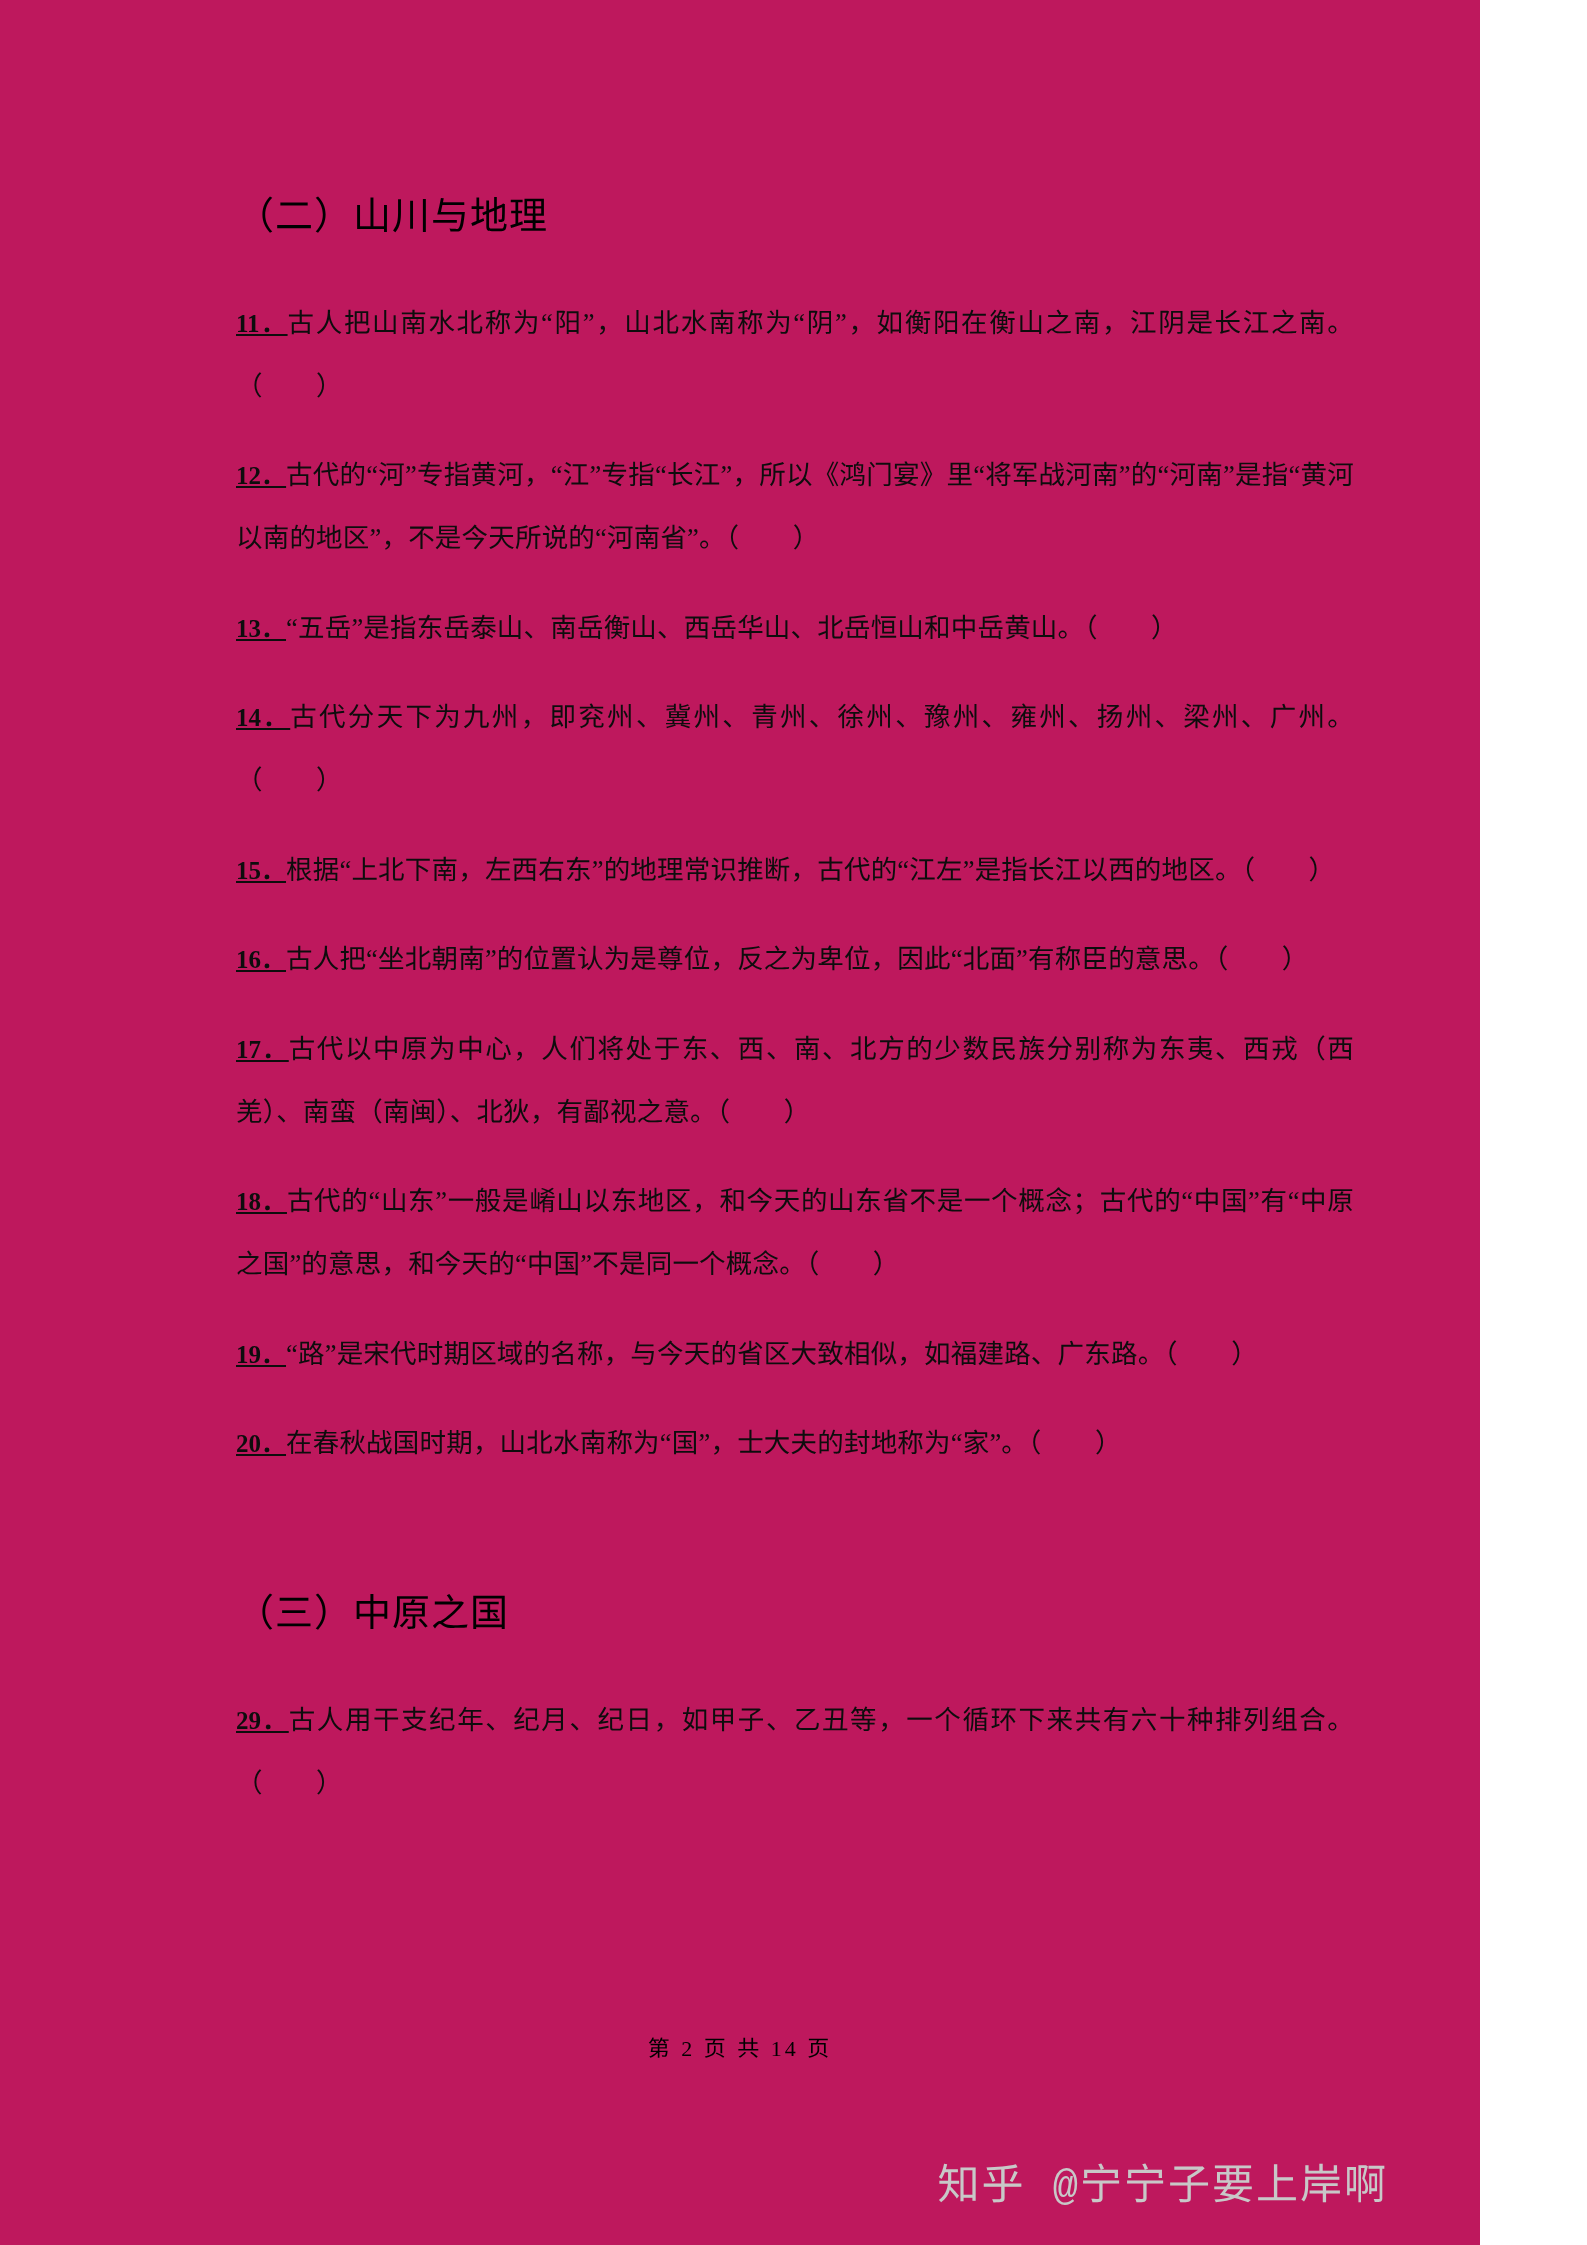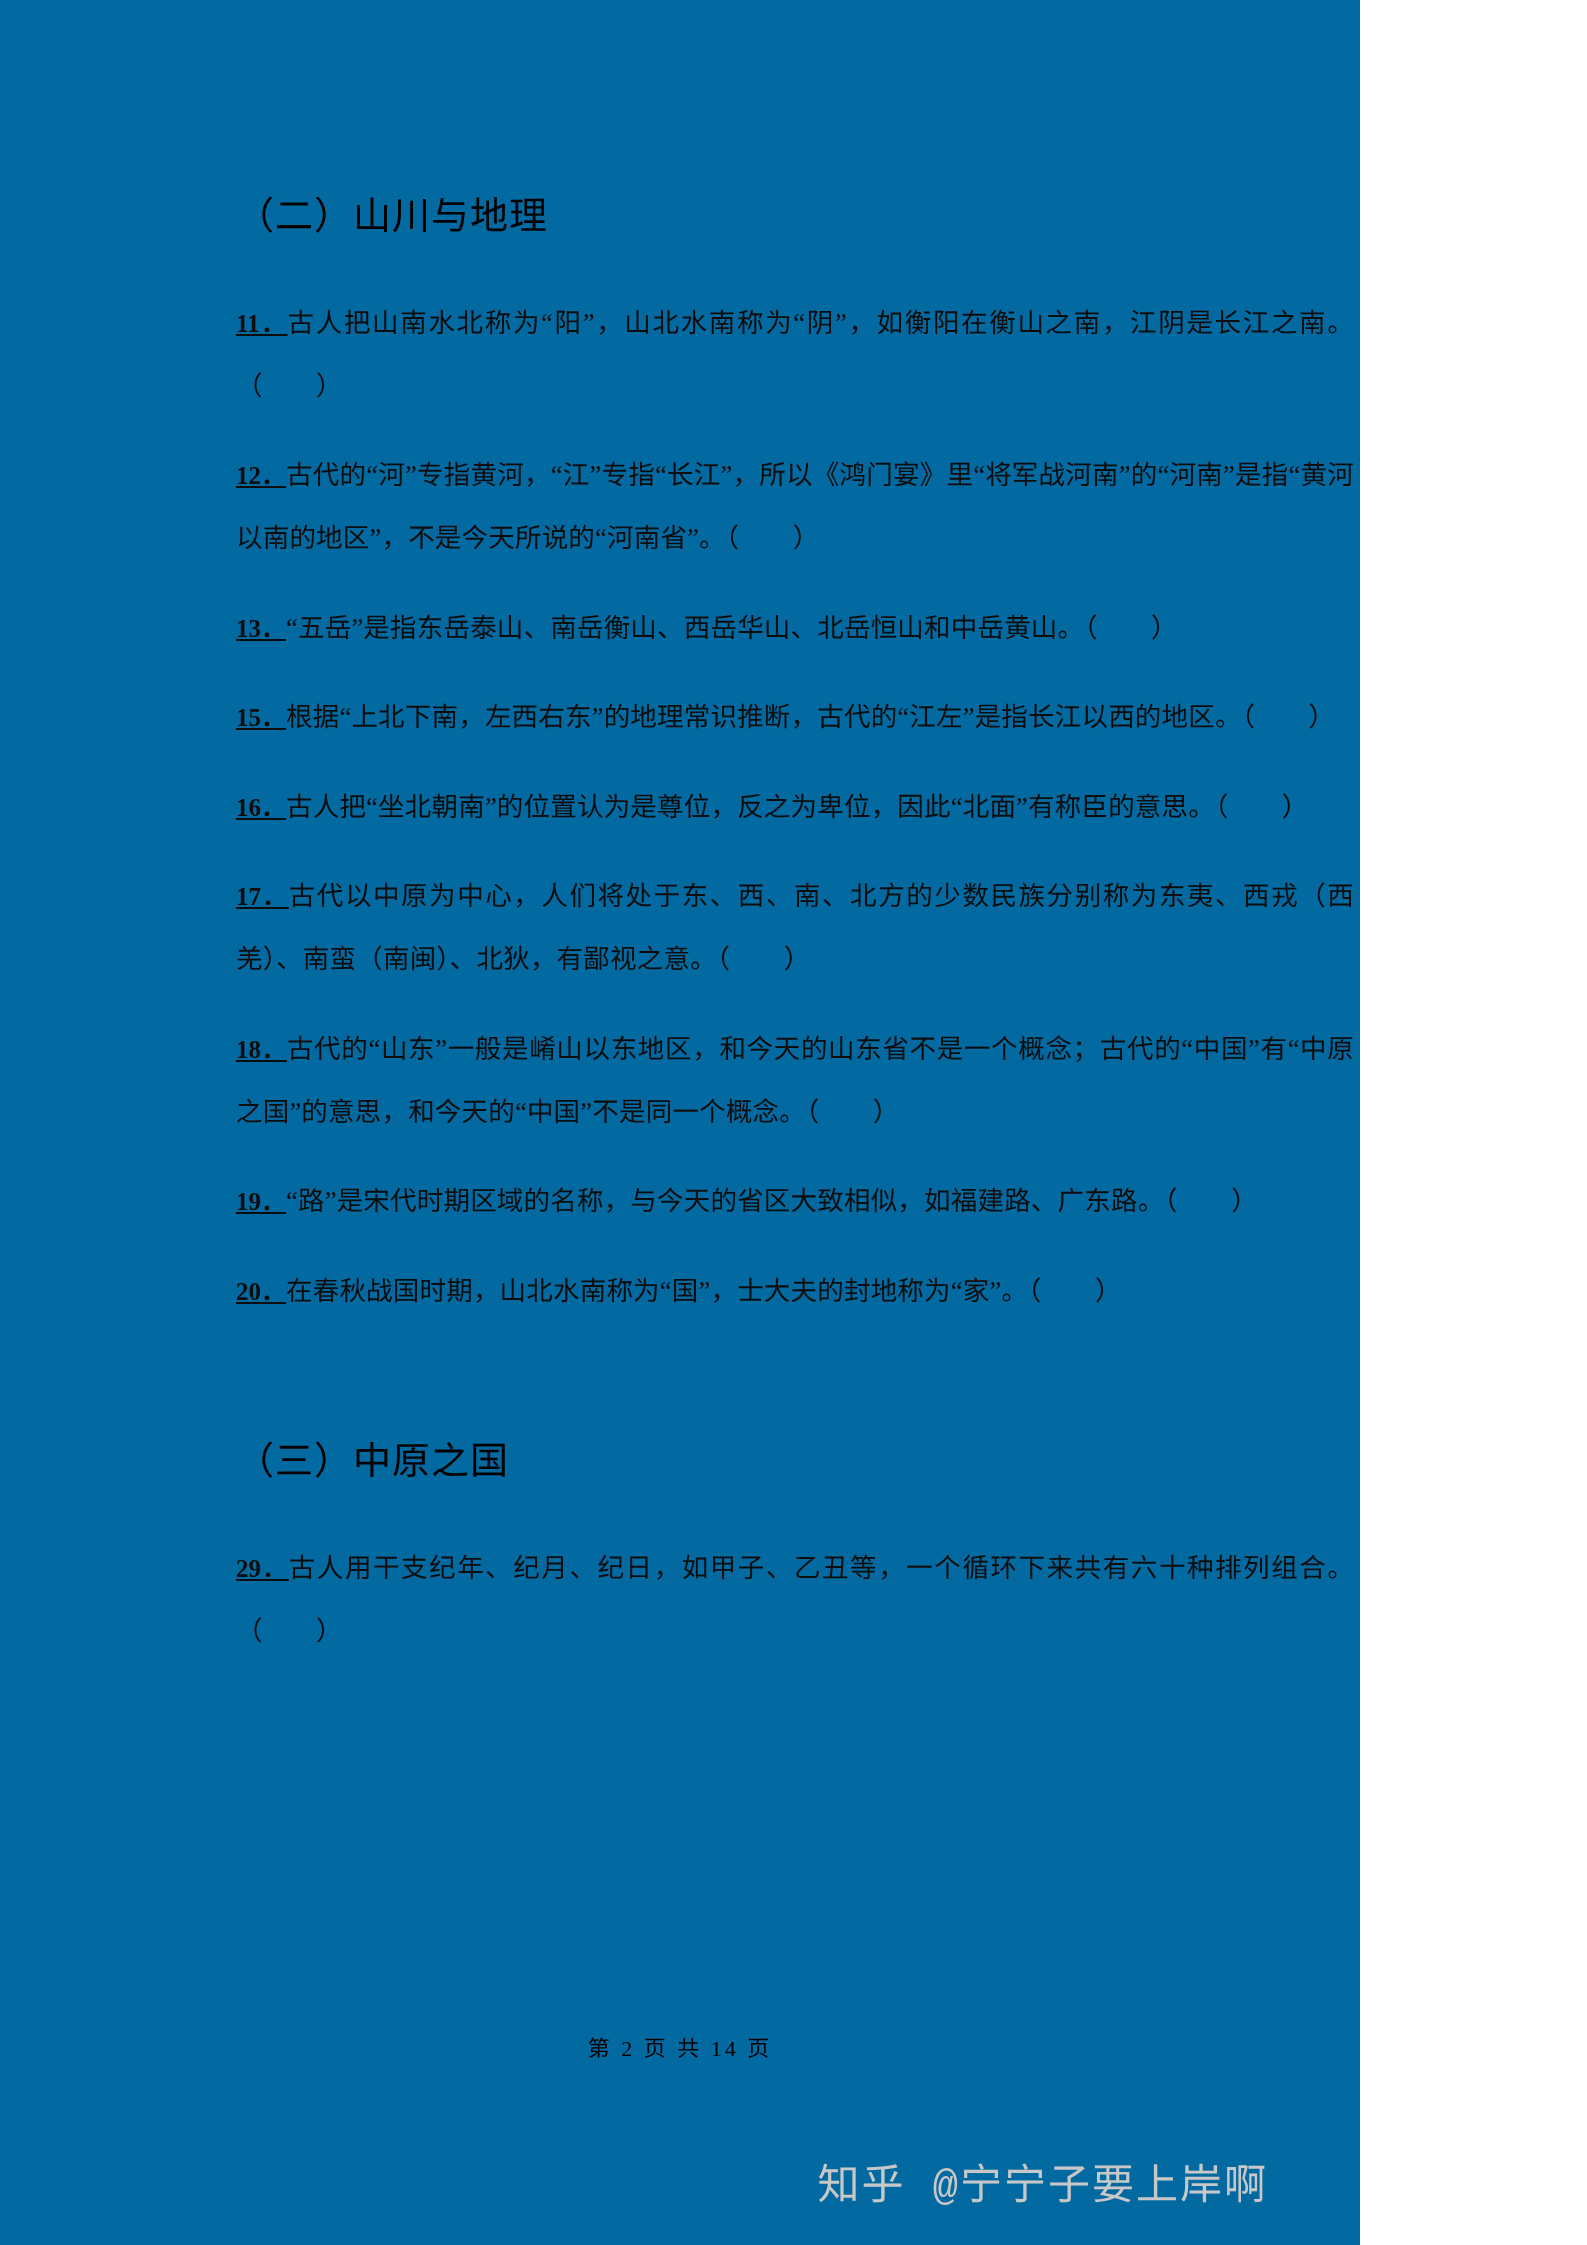--- a/index.html
+++ b/index.html
@@ -7,23 +7,23 @@
     margin: 0;
     padding: 0;
     background: #ffffff;
   }
   body {
     font-family: "Liberation Serif", "DejaVu Serif", serif;
     color: #000000;
   }
   .page {
     position: relative;
-    width: 1360px;
+    width: 1480px;
     height: 2245px;
-    background: #0369a1;
+    background: #be185d;
     overflow: hidden;
     box-sizing: border-box;
   }
   .content {
     position: absolute;
     left: 236px;
     top: 0;
     width: 1118px;
   }
 
@@ -103,20 +103,23 @@
     </p>
 
     <p class="question gap-sm">
       <span class="qnum">12．</span><span class="qtext">古代的“河”专指黄河，“江”专指“长江”，所以《鸿门宴》里“将军战河南”的“河南”是指“黄河以南的地区”，不是今天所说的“河南省”。（　　）</span>
     </p>
 
     <p class="question gap-sm">
       <span class="qnum">13．</span><span class="qtext">“五岳”是指东岳泰山、南岳衡山、西岳华山、北岳恒山和中岳黄山。（　　）</span>
     </p>
 
+    <p class="question gap-sm">
+      <span class="qnum">14．</span><span class="qtext">古代分天下为九州，即兖州、冀州、青州、徐州、豫州、雍州、扬州、梁州、广州。（　　）</span>
+    </p>
 
     <p class="question gap-sm">
       <span class="qnum">15．</span><span class="qtext">根据“上北下南，左西右东”的地理常识推断，古代的“江左”是指长江以西的地区。（　　）</span>
     </p>
 
     <p class="question gap-sm">
       <span class="qnum">16．</span><span class="qtext">古人把“坐北朝南”的位置认为是尊位，反之为卑位，因此“北面”有称臣的意思。（　　）</span>
     </p>
 
     <p class="question gap-sm">

